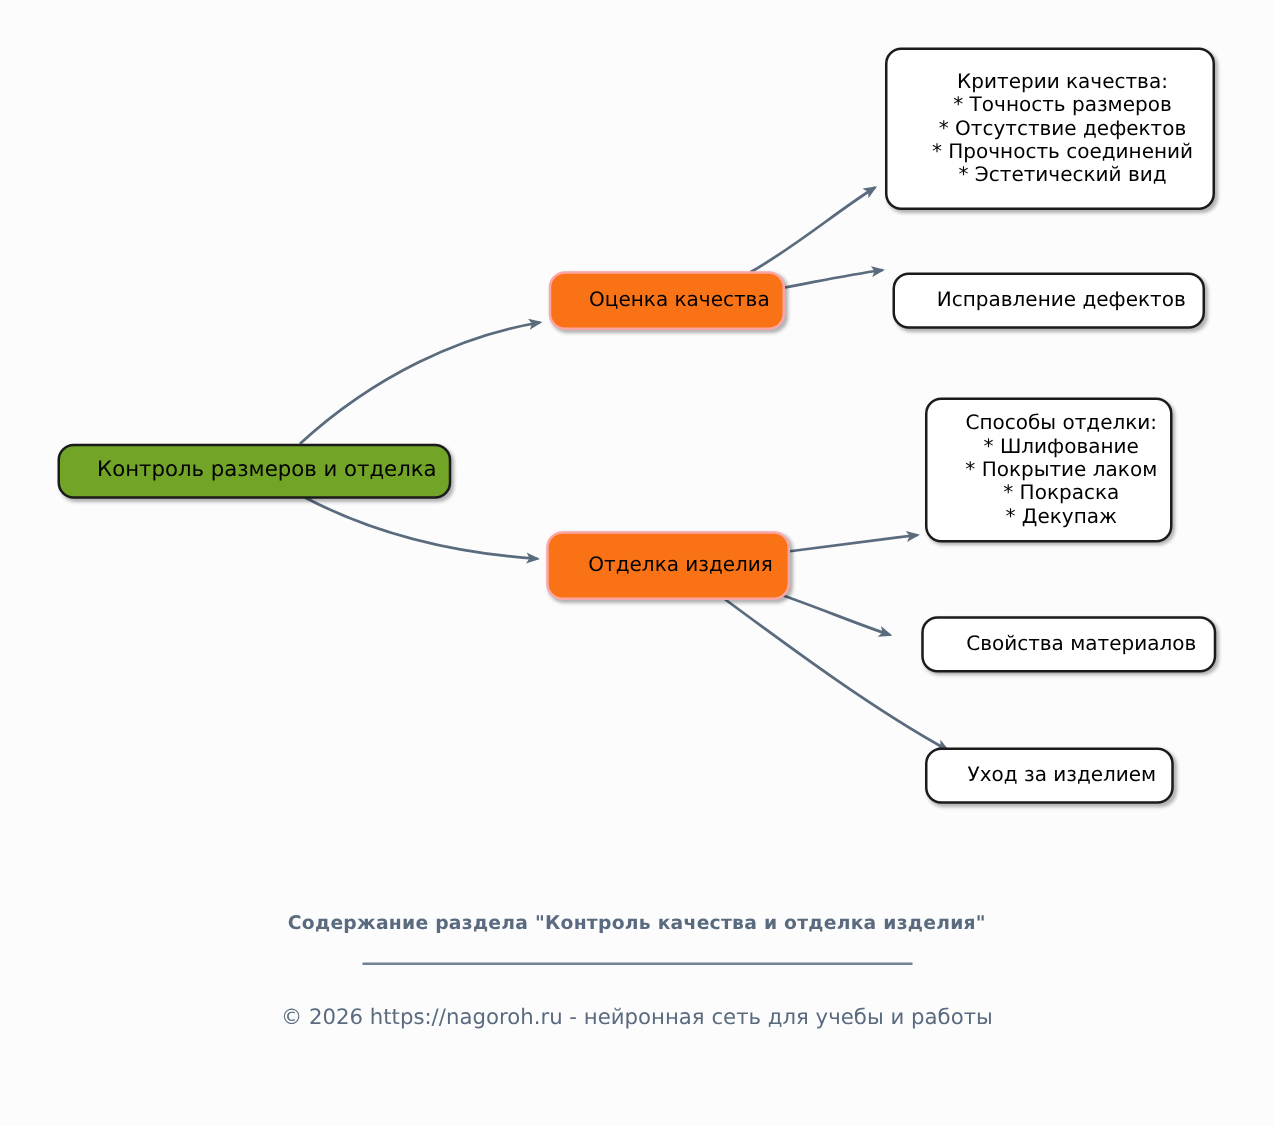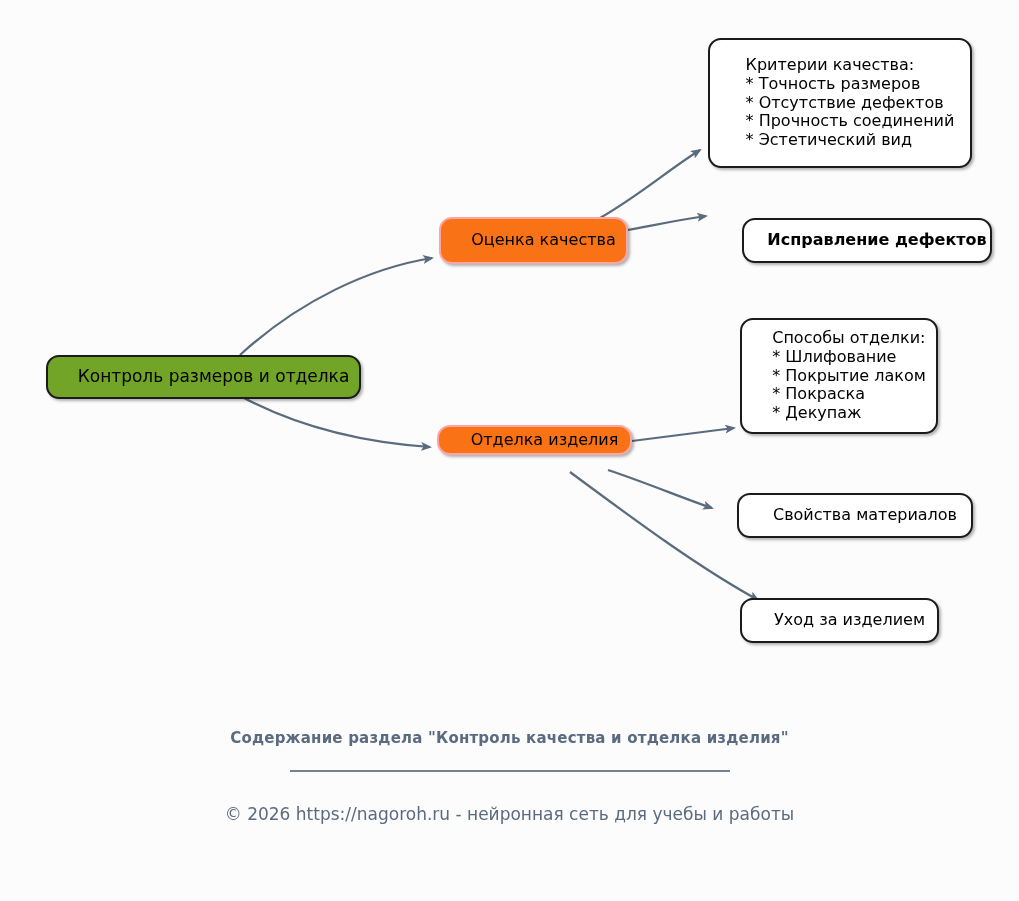--- a/index.html
+++ b/index.html
@@ -27,21 +27,21 @@
     width: 1019px;
     height: 901px;
     pointer-events: none;
   }
   .node {
     position: absolute;
     box-sizing: border-box;
     display: flex;
     align-items: center;
     justify-content: center;
-    text-align: left;
+    text-align: center;
     color: #000000;
     white-space: pre;
     line-height: 1.14;
     padding-left: 20px;
   }
   .node-root {
     background: #72a428;
     border: 2px solid #1b1b1b;
     border-radius: 13px;
     font-size: 17px;
@@ -122,35 +122,35 @@
 
     <path d="M 570,472 C 640,524 700,568 758,600" fill="none" stroke="#5a6b7d" stroke-width="2.2" marker-end="url(#arrow)"></path>
   </svg>
 
   <div class="node node-leaf multiline" style="left:708px; top:38px; width:264px; height:130px;">Критерии качества:
 * Точность размеров
 * Отсутствие дефектов
 * Прочность соединений
 * Эстетический вид</div>
 
-  <div class="node node-leaf" style="left:742px; top:218px; width:250px; height:45px;font-weight:bold;">Исправление дефектов</div>
+  <div class="node node-leaf" style="left:714px; top:218px; width:250px; height:45px;">Исправление дефектов</div>
 
   <div class="node node-branch" style="left:439px; top:217px; width:189px; height:47px;">Оценка качества</div>
 
   <div class="node node-leaf multiline" style="left:740px; top:318px; width:198px; height:116px;">Способы отделки:
 * Шлифование
 * Покрытие лаком
 * Покраска
 * Декупаж</div>
 
   <div class="node node-leaf" style="left:737px; top:493px; width:236px; height:45px;">Свойства материалов</div>
 
   <div class="node node-leaf" style="left:740px; top:598px; width:199px; height:45px;">Уход за изделием</div>
 
-  <div class="node node-branch" style="left:437px; top:425px; width:195px; height:30px;">Отделка изделия</div>
+  <div class="node node-branch" style="left:437px; top:425px; width:195px; height:55px;">Отделка изделия</div>
 
   <div class="node node-root" style="left:46px; top:355px; width:315px; height:44px;">Контроль размеров и отделка</div>
 
   <div class="footer" id="footer-title">Содержание раздела "Контроль качества и
 отделка изделия"</div>
 
   <div class="footer" id="footer-rule">
     <span class="rule-line"></span>
   </div>
 

